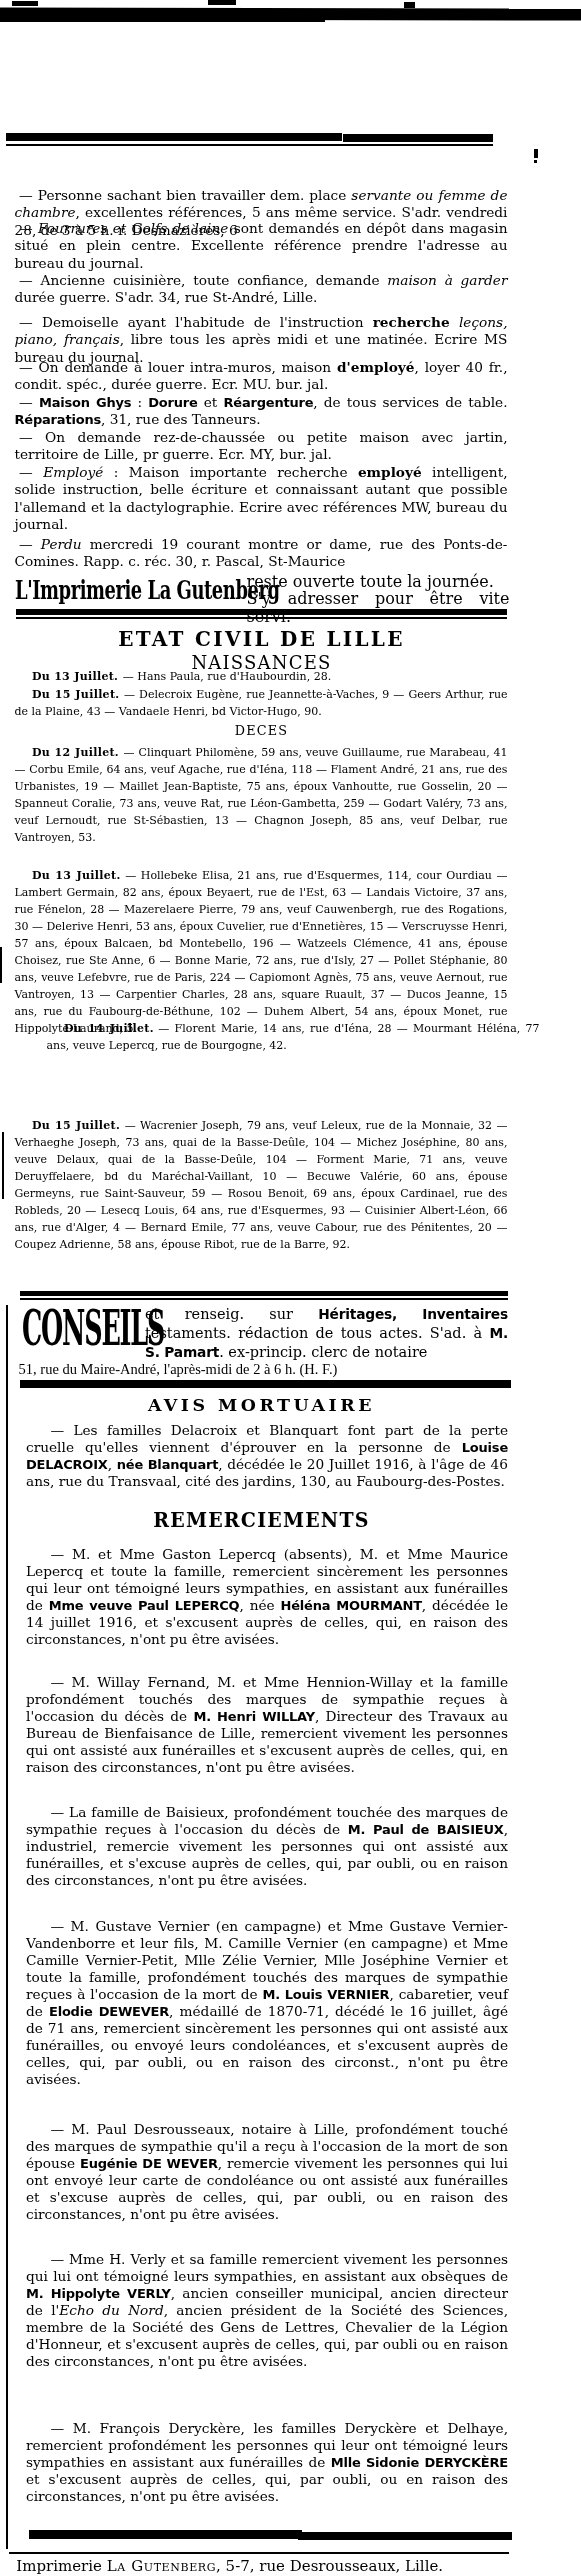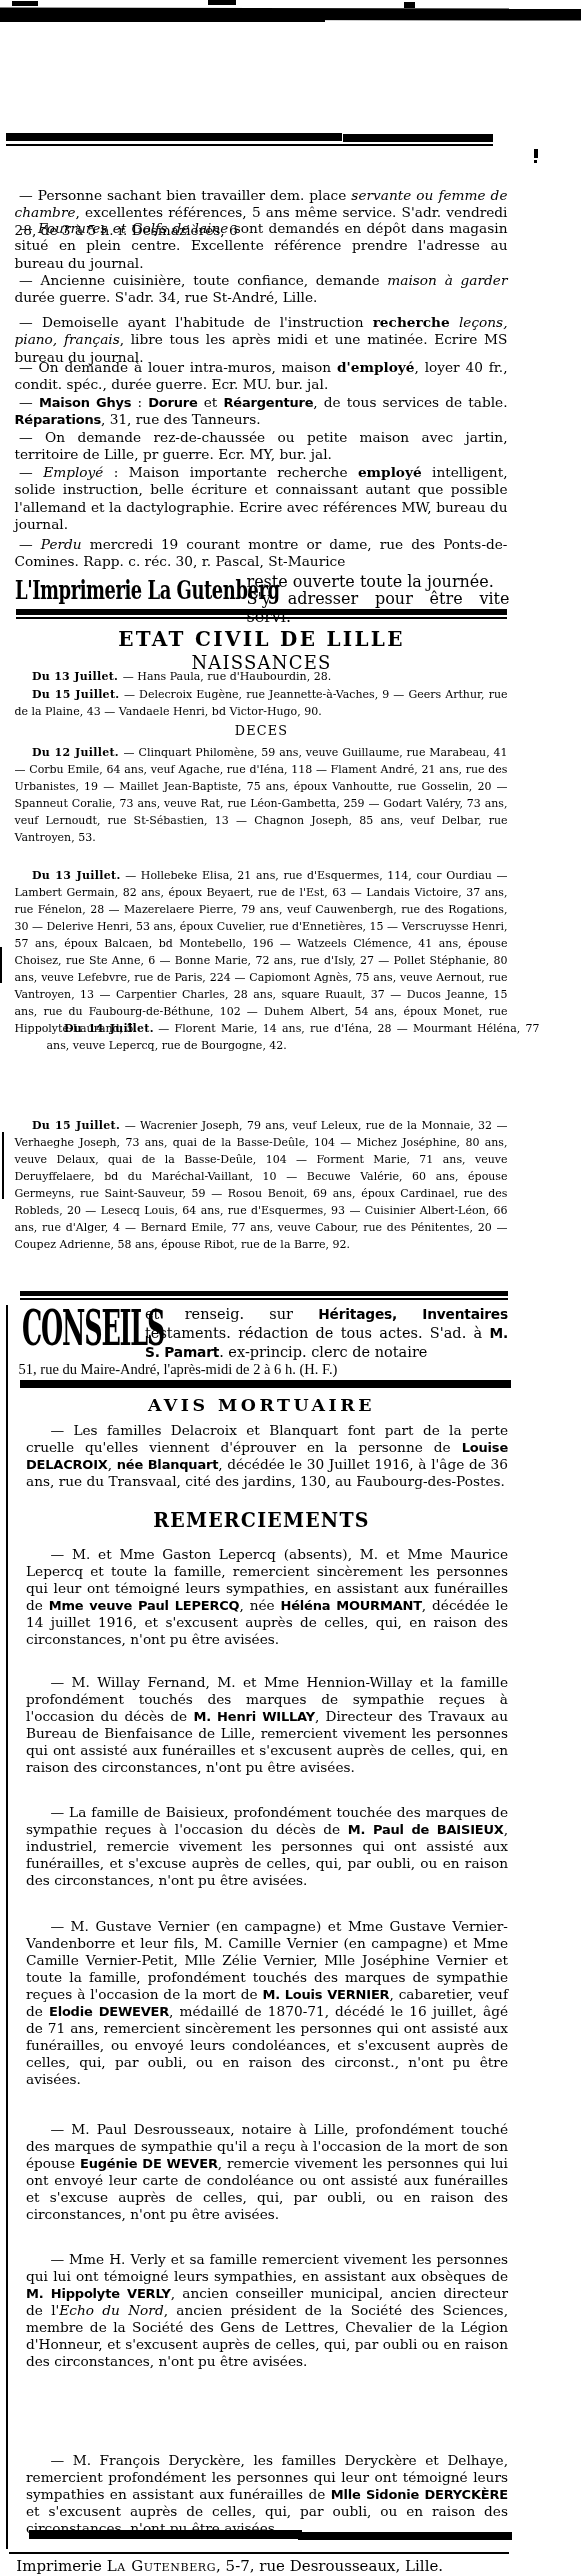--- a/index.html
+++ b/index.html
@@ -142,31 +142,31 @@
 <section>
   <span class="conseils-word">CONSEILS</span>
   <p class="conseils-text"><span>et renseig. sur </span><span class="seg-sb">Héritages, Inventaires</span><span> testaments. rédaction de tous actes. S'ad. à </span><span class="seg-sb">M. S. Pamart</span><span>. ex-princip. clerc de notaire</span></p>
   <p class="conseils-addr">51, rue du Maire-André, l'après-midi de 2 à 6 h. (H. F.)</p>
 </section>
 
 <div class="bar" style="left:20.3px;top:1380px;width:491px;height:8.1px;"></div>
 
 <section>
   <h2 class="heading h-avis">AVIS MORTUAIRE</h2>
-  <p class="mort" style="top:1422px;"><span>— Les familles Delacroix et Blanquart font part de la perte cruelle qu'elles viennent d'éprouver en la personne de </span><span class="seg-sb">Louise DELACROIX</span><span>, </span><span class="seg-sb">née Blanquart</span><span>, décédée le 30 Juillet 1916, à l'âge de 36 ans, rue du Transvaal, cité des jardins, 130, au Faubourg-des-Postes.</span></p>
+  <p class="mort" style="top:1422px;"><span>— Les familles Delacroix et Blanquart font part de la perte cruelle qu'elles viennent d'éprouver en la personne de </span><span class="seg-sb">Louise DELACROIX</span><span>, </span><span class="seg-sb">née Blanquart</span><span>, décédée le 20 Juillet 1916, à l'âge de 46 ans, rue du Transvaal, cité des jardins, 130, au Faubourg-des-Postes.</span></p>
 </section>
 
 <section>
   <h2 class="heading h-remerc">REMERCIEMENTS</h2>
   <p class="mort" style="top:1546px;"><span>— M. et Mme Gaston Lepercq (absents), M. et Mme Maurice Lepercq et toute la famille, remercient sincèrement les personnes qui leur ont témoigné leurs sympathies, en assistant aux funérailles de </span><span class="seg-sb">Mme veuve Paul LEPERCQ</span><span>, née </span><span class="seg-sb">Héléna MOURMANT</span><span>, décédée le 14 juillet 1916, et s'excusent auprès de celles, qui, en raison des circonstances, n'ont pu être avisées.</span></p>
   <p class="mort" style="top:1674px;"><span>— M. Willay Fernand, M. et Mme Hennion-Willay et la famille profondément touchés des marques de sympathie reçues à l'occasion du décès de </span><span class="seg-sb">M. Henri WILLAY</span><span>, Directeur des Travaux au Bureau de Bienfaisance de Lille, remercient vivement les personnes qui ont assisté aux funérailles et s'excusent auprès de celles, qui, en raison des circonstances, n'ont pu être avisées.</span></p>
   <p class="mort" style="top:1804px;"><span>— La famille de Baisieux, profondément touchée des marques de sympathie reçues à l'occasion du décès de </span><span class="seg-sb">M. Paul de BAISIEUX</span><span>, industriel, remercie vivement les personnes qui ont assisté aux funérailles, et s'excuse auprès de celles, qui, par oubli, ou en raison des circonstances, n'ont pu être avisées.</span></p>
   <p class="mort" style="top:1918px;"><span>— M. Gustave Vernier (en campagne) et Mme Gustave Vernier-Vandenborre et leur fils, M. Camille Vernier (en campagne) et Mme Camille Vernier-Petit, Mlle Zélie Vernier, Mlle Joséphine Vernier et toute la famille, profondément touchés des marques de sympathie reçues à l'occasion de la mort de </span><span class="seg-sb">M. Louis VERNIER</span><span>, cabaretier, veuf de </span><span class="seg-sb">Elodie DEWEVER</span><span>, médaillé de 1870-71, décédé le 16 juillet, âgé de 71 ans, remercient sincèrement les personnes qui ont assisté aux funérailles, ou envoyé leurs condoléances, et s'excusent auprès de celles, qui, par oubli, ou en raison des circonst., n'ont pu être avisées.</span></p>
   <p class="mort" style="top:2121px;"><span>— M. Paul Desrousseaux, notaire à Lille, profondément touché des marques de sympathie qu'il a reçu à l'occasion de la mort de son épouse </span><span class="seg-sb">Eugénie DE WEVER</span><span>, remercie vivement les personnes qui lui ont envoyé leur carte de condoléance ou ont assisté aux funérailles et s'excuse auprès de celles, qui, par oubli, ou en raison des circonstances, n'ont pu être avisées.</span></p>
   <p class="mort" style="top:2251px;"><span>— Mme H. Verly et sa famille remercient vivement les personnes qui lui ont témoigné leurs sympathies, en assistant aux obsèques de </span><span class="seg-sb">M. Hippolyte VERLY</span><span>, ancien conseiller municipal, ancien directeur de l'</span><span class="seg-i">Echo du Nord</span><span>, ancien président de la Société des Sciences, membre de la Société des Gens de Lettres, Chevalier de la Légion d'Honneur, et s'excusent auprès de celles, qui, par oubli ou en raison des circonstances, n'ont pu être avisées.</span></p>
-  <p class="mort" style="top:2420px;margin-top:32px;"><span>— M. François Deryckère, les familles Deryckère et Delhaye, remercient profondément les personnes qui leur ont témoigné leurs sympathies en assistant aux funérailles de </span><span class="seg-sb">Mlle Sidonie DERYCKÈRE</span><span> et s'excusent auprès de celles, qui, par oubli, ou en raison des circonstances, n'ont pu être avisées.</span></p>
+  <p class="mort" style="top:2420px;"><span>— M. François Deryckère, les familles Deryckère et Delhaye, remercient profondément les personnes qui leur ont témoigné leurs sympathies en assistant aux funérailles de </span><span class="seg-sb">Mlle Sidonie DERYCKÈRE</span><span> et s'excusent auprès de celles, qui, par oubli, ou en raison des circonstances, n'ont pu être avisées.</span></p>
 </section>
 
 <div class="bar" style="left:29px;top:2530px;width:273px;height:8.7px;"></div>
 <div class="bar" style="left:298px;top:2532px;width:214px;height:8.1px;"></div>
 <div class="bar" style="left:8.7px;top:2552px;width:500px;height:1.7px;"></div>
 <p class="footer-line"><span>Imprimerie </span><span class="seg-sc">La Gutenberg</span><span>, 5-7, rue Desrousseaux, Lille.</span></p>
 
 
 </body></html>

